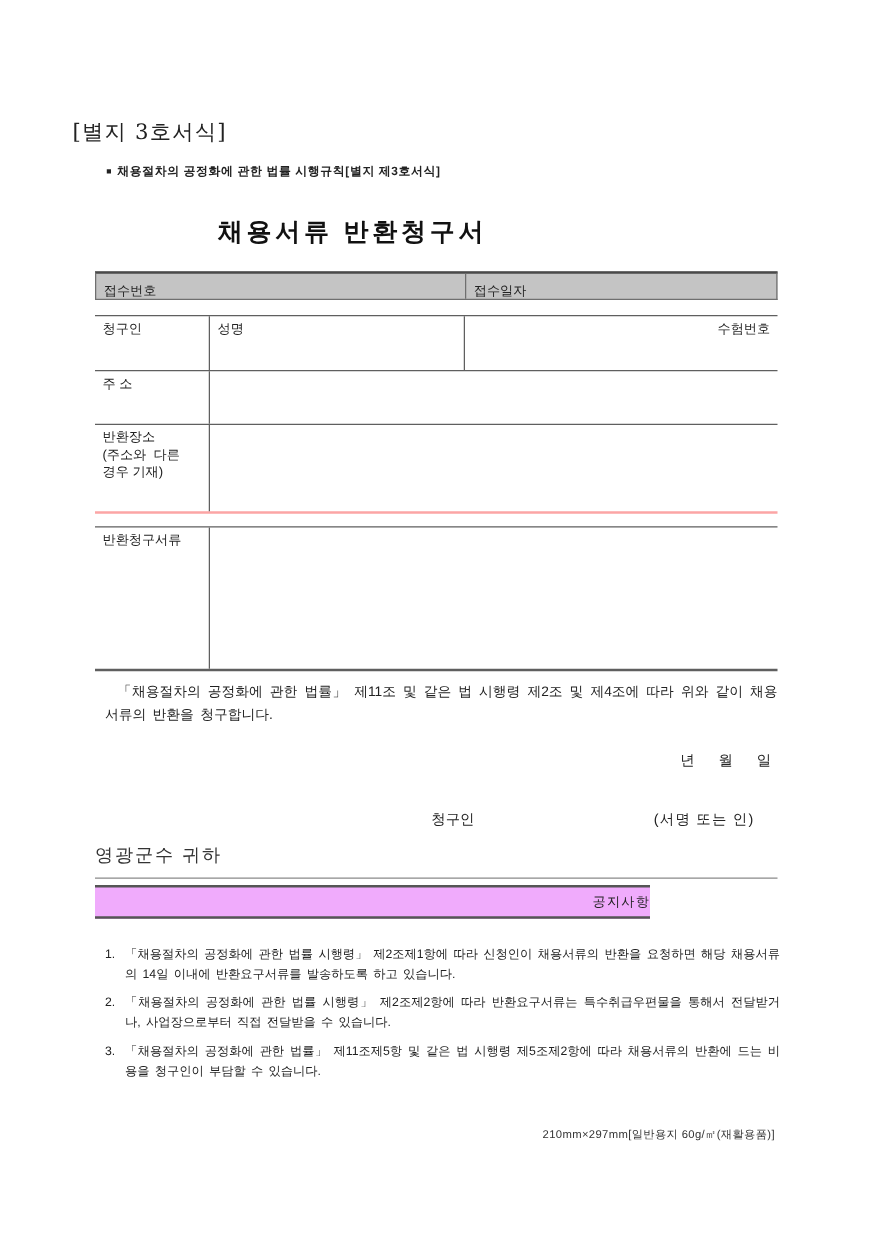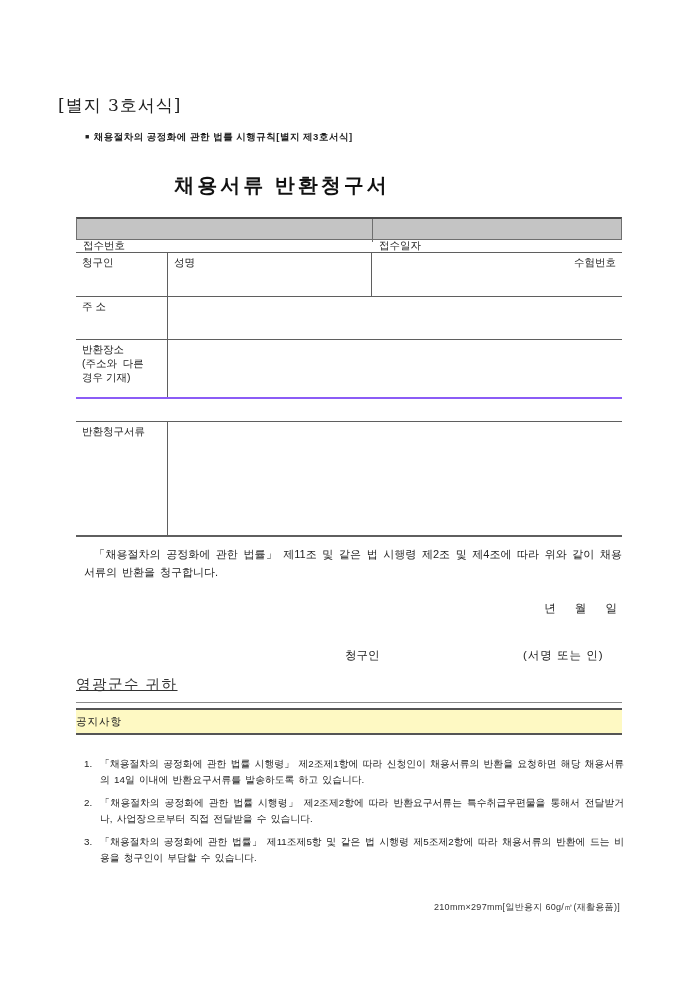--- a/index.html
+++ b/index.html
@@ -37,32 +37,32 @@
   .cell{box-sizing:border-box;padding:3px 6px;font-size:10.5px;color:#222;}
 
   .receipt-row{
     top:217px;height:23px;
     border-top:2px solid #4a4a4a;
     border-bottom:1px solid #6f6f6f;
     border-left:1px solid #6f6f6f;
     border-right:1px solid #6f6f6f;
     background:#c4c4c4;
   }
-  .receipt-row .cell{padding-top:20px;}
+  .receipt-row .cell{padding-top:7px;}
   .receipt-no{width:296px;border-right:1px solid #6f6f6f;}
   .receipt-date{flex:1;}
 
   .main-tbl{top:252px;}
   .main-tbl .row{border-top:1px solid #5f5f5f;}
   .row-claimant{height:44px;}
   .col-label{width:92px;border-right:1px solid #5f5f5f;}
   .col-name{width:204px;border-right:1px solid #5f5f5f;}
   .col-exam{flex:1;text-align:right;}
   .row-address{height:43px;}
-  .row-return-place{height:60px;border-bottom:2px solid #8b5cf6;}
+  .row-return-place{height:72px;border-bottom:2px solid #fca5a5;}
   .col-value{flex:1;}
   .pre{white-space:pre-wrap;}
 
   .docs-tbl{top:421px;}
   .row-return-docs{
     height:116px;
     border-top:1px solid #5f5f5f;
     border-bottom:2px solid #5f5f5f;
   }
 
@@ -73,33 +73,33 @@
     color:#222;word-spacing:2px;
   }
   .date-line{
     top:601px;right:83px;
     font-size:11.5px;color:#222;white-space:pre;
   }
   .sign-claimant{left:345px;top:648px;font-size:11.5px;color:#222;}
   .sign-note{left:523px;top:648px;font-size:11.5px;color:#222;letter-spacing:1px;}
   .addressee{
     left:76px;top:675px;
-    font-size:14.5px;color:#333;letter-spacing:1.5px;text-decoration:underline;
+    font-size:14.5px;color:#333;letter-spacing:1.5px;
   }
   .rule{
     left:76px;top:702px;width:546px;height:0;
     border-top:1px solid #8a8a8a;
   }
   .notice-bar{
-    left:76px;top:708px;width:546px;height:27px;
+    left:76px;top:708px;width:444px;height:27px;
     box-sizing:border-box;
-    background:#fef9c3;
+    background:#f0abfc;
     border-top:2px solid #555;
     border-bottom:2px solid #555;
-    display:flex;align-items:center;justify-content:flex-start;
+    display:flex;align-items:center;justify-content:flex-end;
     font-size:10.5px;color:#222;letter-spacing:1px;
   }
   .notes{left:84px;top:756px;width:540px;}
   .note-item{
     display:flex;margin-bottom:8px;
     font-size:9.8px;line-height:15.5px;color:#222;
   }
   .note-no{width:16px;flex:0 0 16px;}
   .note-text{flex:1;text-align:justify;word-spacing:1.5px;}
 

